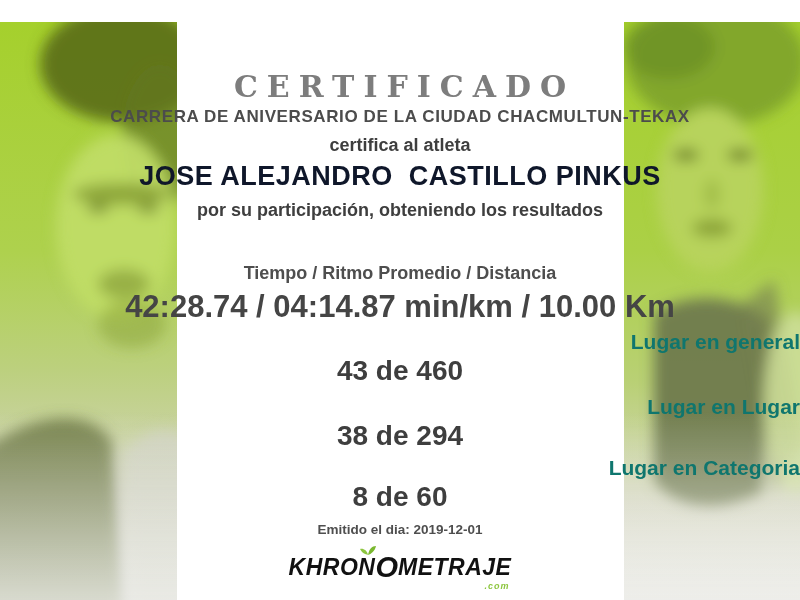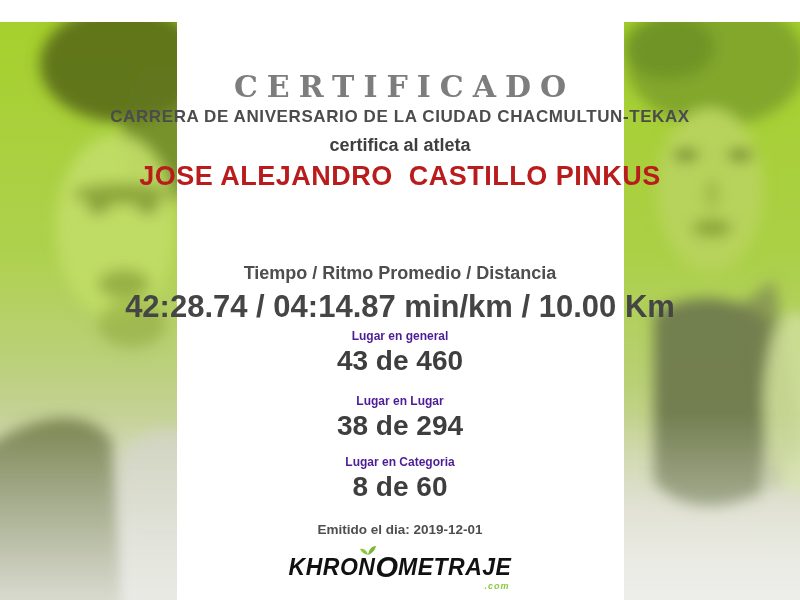--- a/index.html
+++ b/index.html
@@ -13,31 +13,31 @@
   .photo-right{left:624px;width:176px;}
   .content{position:absolute;inset:0;z-index:2;}
   .line{position:absolute;left:0;right:0;text-align:center;line-height:1.15;}
 
   .cert-title{
     top:48px;font-family:"DejaVu Serif",serif;font-weight:700;font-size:30px;
     color:#7d7d7d;letter-spacing:9px;text-indent:9px;
   }
   .event-name{top:85px;font-size:17px;font-weight:700;color:#4c4c4c;letter-spacing:0.6px;}
   .certifies{top:113px;font-size:18px;font-weight:600;color:#3e3e3e;}
-  .athlete-name{top:139px;font-size:27px;font-weight:700;color:#b91c1c;white-space:pre;letter-spacing:0.5px;}
+  .athlete-name{top:139px;font-size:27px;font-weight:700;color:#0f172a;white-space:pre;letter-spacing:0.5px;}
   .participation{top:178px;font-size:18px;font-weight:600;color:#3e3e3e;}
   .category-line{top:208px;font-size:17px;font-weight:700;color:#454545;}
   .metrics-label{top:241px;font-size:18px;font-weight:700;color:#4e4e4e;text-align:center;}
   .metrics-value{top:267px;font-size:31px;font-weight:600;color:#454545;}
 
   .placing{position:absolute;left:0;right:0;text-align:center;}
   .placing-1{top:308px;}
   .placing-2{top:373px;}
   .placing-3{top:434px;}
-  .placing .p-label{font-size:12px;font-weight:700;color:#4c1d95;line-height:1.1;}
+  .placing .p-label{font-size:21px;font-weight:700;color:#0f766e;line-height:1.1;text-align:right;}
   .placing .p-value{font-size:28px;font-weight:700;color:#3e3e3e;line-height:1.1;margin-top:3px;}
 
   .issued{top:500px;font-size:13.5px;font-weight:700;color:#4e4e4e;}
 
   .logo-line{top:531px;}
   .logo{position:relative;display:inline-block;font-style:italic;font-weight:800;color:#111111;line-height:1;}
   .logo .lg-txt{font-size:23px;letter-spacing:0.5px;vertical-align:baseline;}
   .logo .lg-o{font-size:29px;vertical-align:-2px;letter-spacing:0;}
   .logo .leaf{position:absolute;top:-9px;left:71px;width:16px;height:12px;}
   .logo .tld{position:absolute;right:2px;bottom:-9px;font-size:9px;font-weight:700;color:#8dc63f;letter-spacing:1px;}
@@ -116,20 +116,21 @@
       <rect y="390" width="176" height="210" fill="url(#fadeR)"></rect>
     </svg>
   </div>
 
   <div class="content">
 
     <div class="line cert-title">CERTIFICADO</div>
     <div class="line event-name">CARRERA DE ANIVERSARIO DE LA CIUDAD CHACMULTUN-TEKAX</div>
     <div class="line certifies">certifica al atleta</div>
     <div class="line athlete-name">JOSE ALEJANDRO  CASTILLO PINKUS</div>
+    <div class="line participation">por su participación, obteniendo los resultados</div>
     <div class="line metrics-label">Tiempo / Ritmo Promedio / Distancia</div>
     <div class="line metrics-value">42:28.74 / 04:14.87 min/km / 10.00 Km</div>
 
     <div class="placing placing-1">
       <div class="p-label">Lugar en general</div>
       <div class="p-value">43 de 460</div>
     </div>
     <div class="placing placing-2">
       <div class="p-label">Lugar en Lugar</div>
       <div class="p-value">38 de 294</div>

